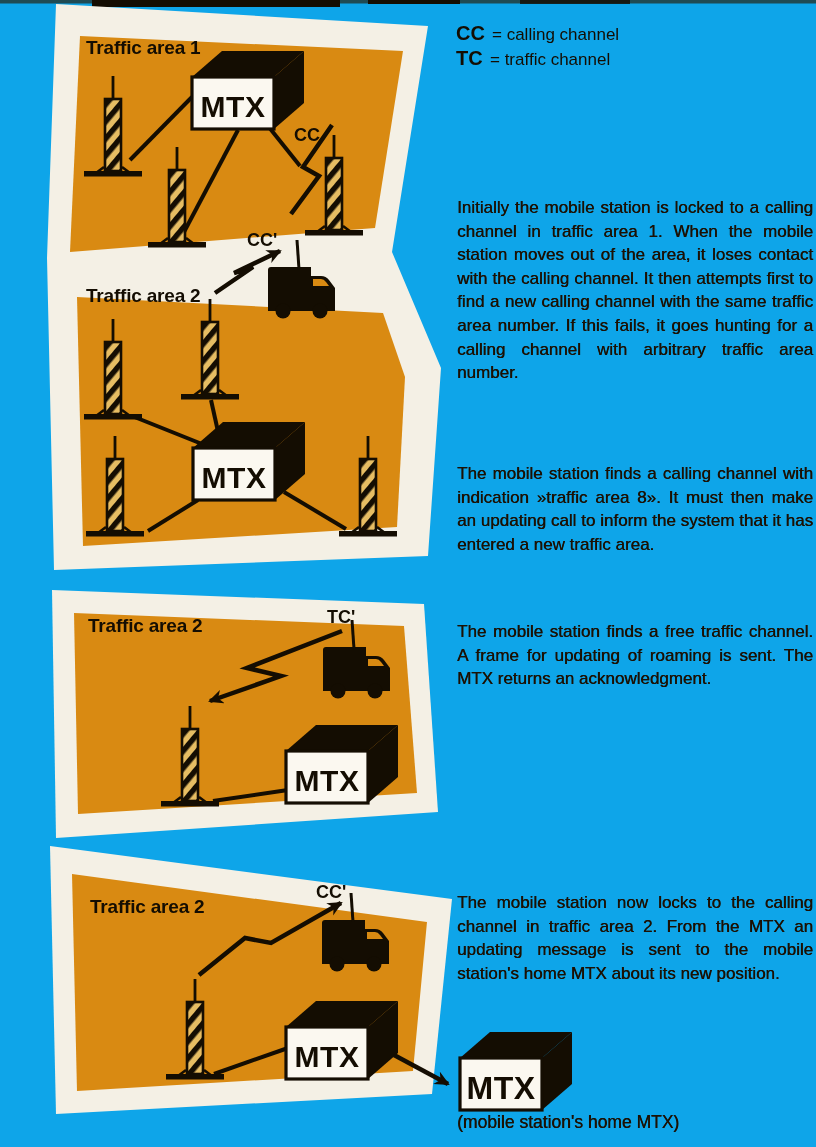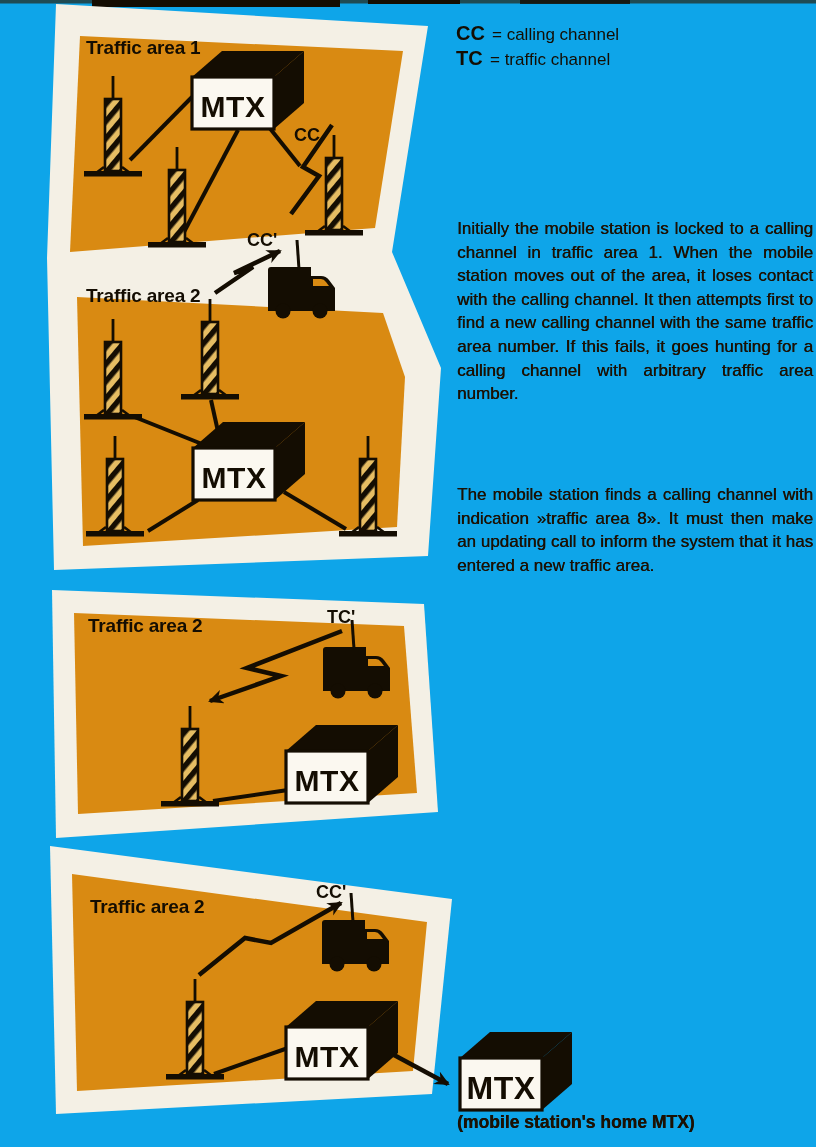--- a/index.html
+++ b/index.html
@@ -19,27 +19,25 @@
   .ch{font-size:18px;font-weight:700;}
   .mtx{font-size:30px;font-weight:700;letter-spacing:0.5px;text-anchor:middle;}
   .mtx-home{font-size:32px;}
   .lg-b{font-size:20px;font-weight:700;}
   .lg{font-size:17px;}
   .para{
     position:absolute;left:457px;width:356px;
     font-size:17px;line-height:23.6px;
     color:#1c1104;text-align:justify;
     text-shadow:0.4px 0 0 currentColor;
-    margin-top:21px;
   }
   .caption{
     position:absolute;left:457px;top:1112px;width:350px;
     font-size:17.5px;color:#1c1104;text-align:left;
     text-shadow:0.4px 0 0 currentColor;
-    font-weight:bold;
   }
 </style>
 </head>
 <body>
 
 <div class="page">
 
 <svg width="816" height="1147" viewBox="0 0 816 1147">
 
   <defs>
@@ -178,16 +176,18 @@
   <g>
     <text class="lg-b" x="456" y="40">CC</text>
     <text class="lg" x="492" y="40">= calling channel</text>
     <text class="lg-b" x="456" y="65">TC</text>
     <text class="lg" x="490" y="65">= traffic channel</text>
   </g>
 </svg>
 
 <div class="para" style="top:196px">Initially the mobile station is locked to a calling channel in traffic area 1. When the mobile station moves out of the area, it loses contact with the calling channel. It then attempts first to find a new calling channel with the same traffic area number. If this fails, it goes hunting for a calling channel with arbitrary traffic area number.</div>
 <div class="para" style="top:462px">The mobile station finds a calling channel with indication »traffic area 8». It must then make an updating call to inform the system that it has entered a new traffic area.</div>
+<div class="para" style="top:620px">The mobile station finds a free traffic channel. A frame for updating of roaming is sent. The MTX returns an acknowledgment.</div>
+<div class="para" style="top:891px">The mobile station now locks to the calling channel in traffic area 2. From the MTX an updating message is sent to the mobile station's home MTX about its new position.</div>
 
 <div class="caption">(mobile station's home MTX)</div>
 
 </div>
 
 </body></html>

